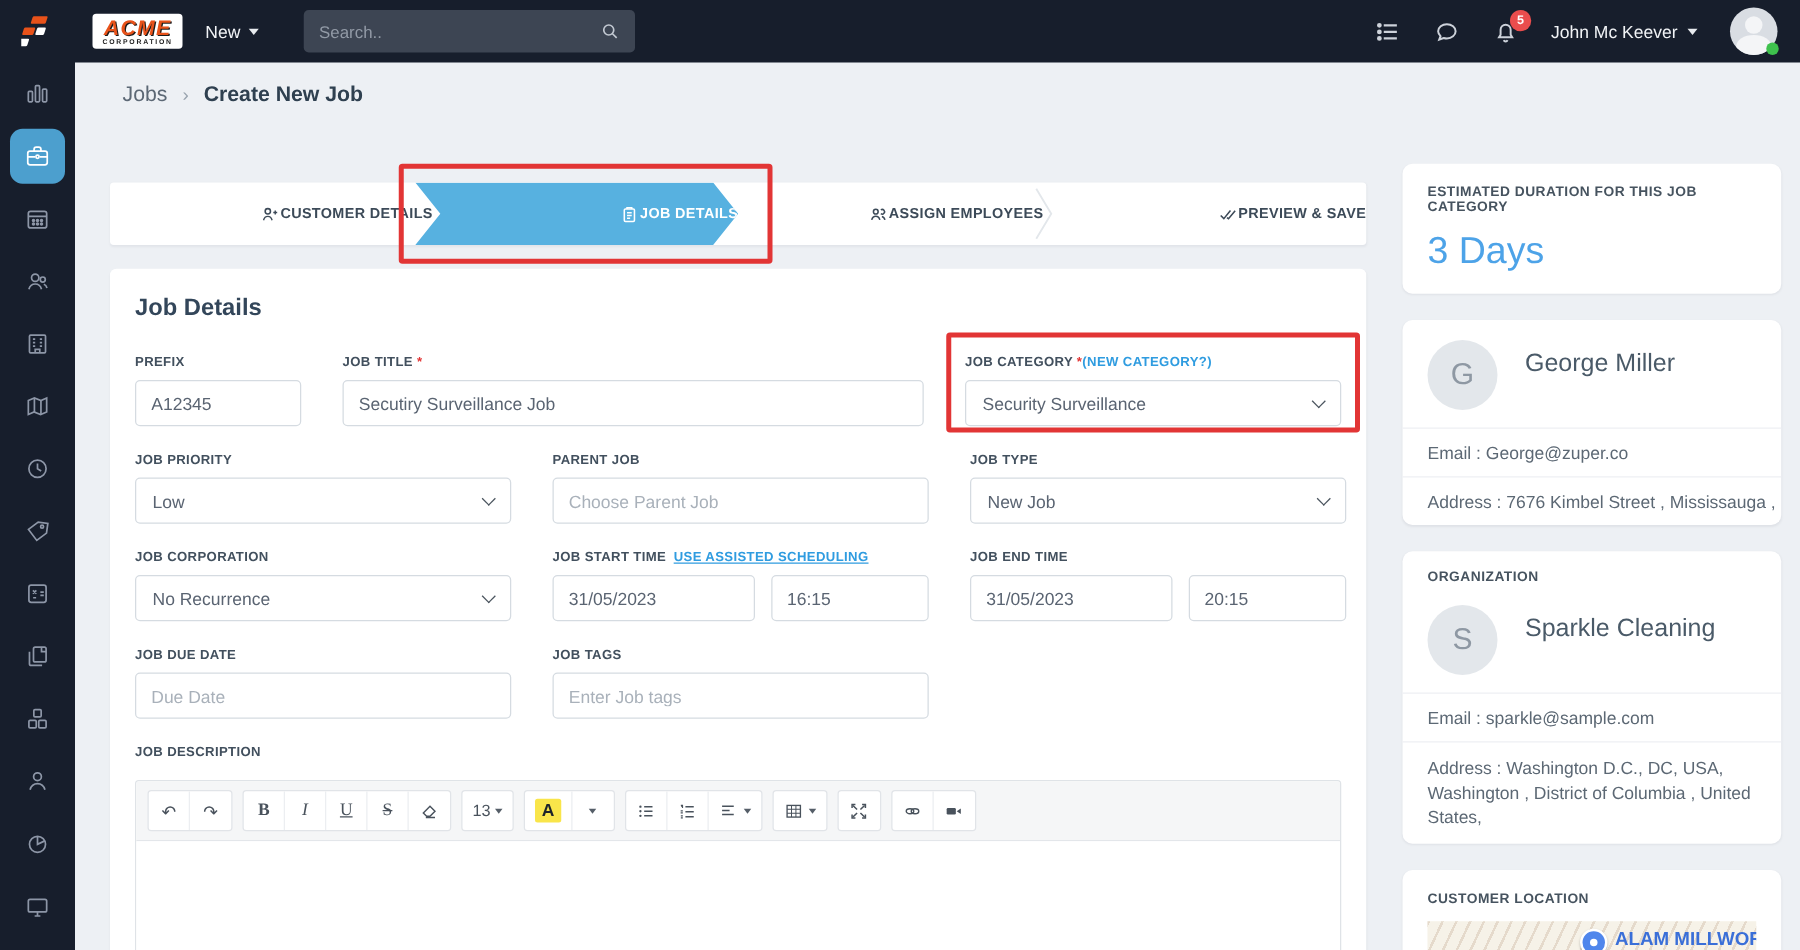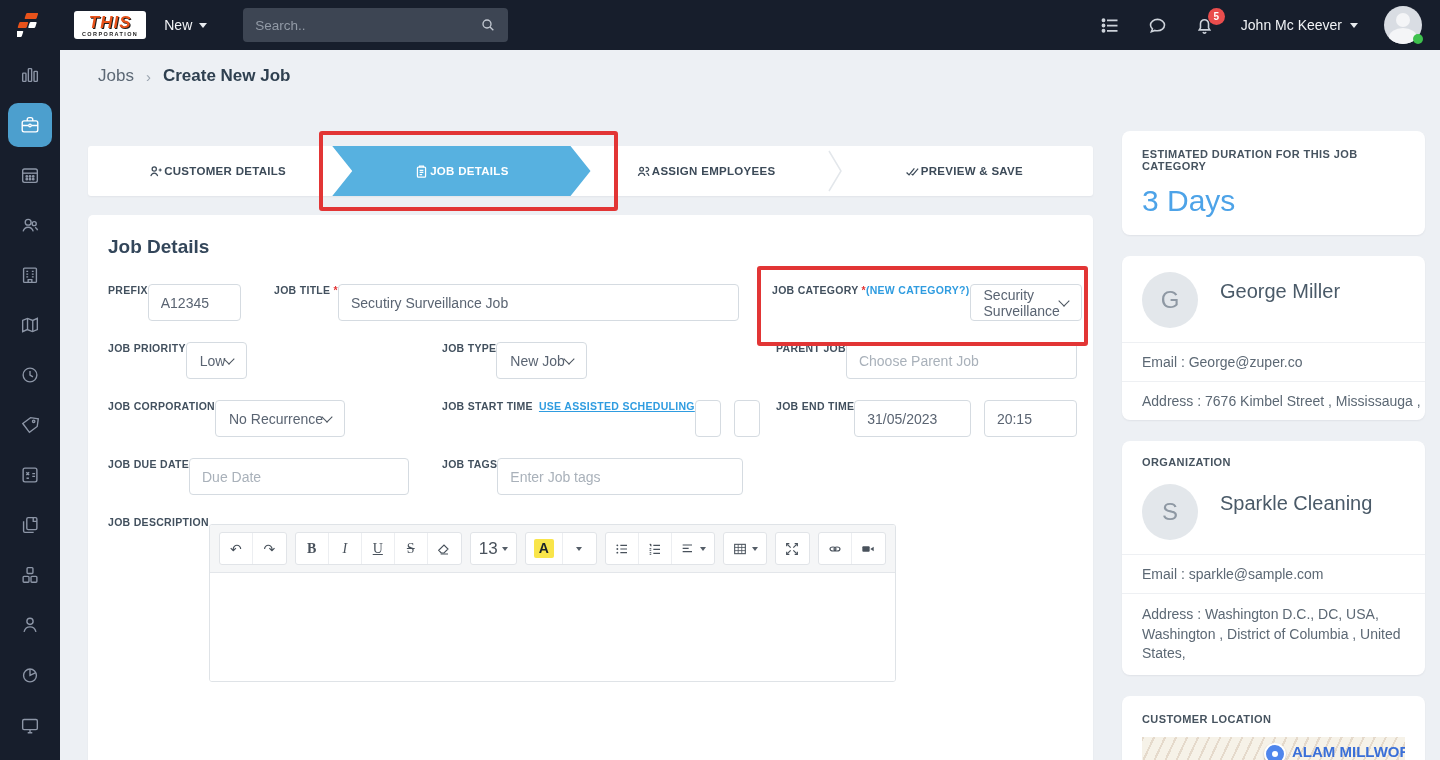--- a/index.html
+++ b/index.html
@@ -39,38 +39,38 @@
   .status-dot { position:absolute; right:-1px; bottom:0; width:10px; height:10px; border-radius:50%; background:#3ec14d; }
 
   
   .breadcrumb { position:absolute; left:98px; top:66px; display:flex; align-items:center; gap:12px; font-size:17px; z-index:5; }
   .bc-parent { color:#5c6875; cursor:pointer; }
   .bc-sep { color:#9aa4af; font-size:15px; }
   .bc-current { color:#2f4050; font-weight:bold; }
 
   
   .wizard { position:absolute; left:88px; top:146px; width:1005px; height:50px; background:#fff; border-radius:3px; display:flex; box-shadow:0 1px 2px rgba(16,24,40,.05); z-index:6; }
-  .wstep { flex:1; display:flex; align-items:center; justify-content:center; gap:1px; font-size:11.5px; font-weight:bold; letter-spacing:.3px; color:#3c4a58; cursor:pointer; position:relative; }
+  .wstep { flex:1; display:flex; align-items:center; justify-content:flex-end; gap:1px; font-size:11.5px; font-weight:bold; letter-spacing:.3px; color:#3c4a58; cursor:pointer; position:relative; }
   .wstep svg { width:15px; height:15px; }
   .wstep.active { background:#57b1e0; color:#fff; margin:0 -14px; z-index:2;
     clip-path:polygon(0 0, calc(100% - 20px) 0, 100% 50%, calc(100% - 20px) 100%, 0 100%, 20px 50%); }
   .wsep { position:absolute; right:-8px; top:4px; width:16px; height:42px; z-index:1; }
   .wsep svg { width:100%; height:100%; }
 
   
   .annot { position:absolute; border:4px solid #e23535; border-radius:3px; z-index:40; pointer-events:none; }
   .annot-step { left:319px; top:131px; width:299px; height:80px; }
   .annot-category { left:757px; top:266px; width:331px; height:80px; }
 
   
   .form-card { position:absolute; left:88px; top:215px; width:1005px; height:600px; background:#fff; border-radius:5px; box-shadow:0 1px 2px rgba(16,24,40,.05); padding:21px 20px; z-index:5; }
   .form-title { font-size:19px; font-weight:bold; color:#33465a; margin-bottom:26px; }
   .frow { display:flex; gap:33px; margin-top:21px; }
   .frow.first { margin-top:0; }
-  .fgroup { display:flex; flex-direction:row; }
+  .fgroup { display:flex; flex-direction:column; }
   .fgroup .flabel { font-size:10.5px; font-weight:bold; color:#42505e; letter-spacing:.3px; margin-bottom:8px; white-space:nowrap; }
   .req { color:#e23535; }
   .flink { color:#2f9ce0; cursor:pointer;text-align:center; }
   .flink.u { text-decoration:underline; margin-left:6px; }
   .tinput { height:37px; border:1px solid #d5dbe1; border-radius:4px; padding:0 12px; font-size:14px; color:#5a6472; font-family:"Liberation Sans",sans-serif; background:#fff; outline:none; width:100%; }
   .tinput::placeholder { color:#a9b1ba; }
   .select { height:37px; border:1px solid #d5dbe1; border-radius:4px; padding:0 13px; display:flex; align-items:center; justify-content:space-between; font-size:14px; color:#5a6472; cursor:pointer; background:#fff; }
   .chev { width:8px; height:8px; border-right:1.8px solid #4a545e; border-bottom:1.8px solid #4a545e; transform:rotate(45deg); margin-top:-4px; flex:none; }
   .w-prefix { width:133px; flex:none; }
   .w-grow { flex:1; }
@@ -84,21 +84,21 @@
   .etoolbar { background:#f5f6f7; border-bottom:1px solid #e3e6ea; padding:7px 9px; display:flex; gap:8px; align-items:center; flex-wrap:nowrap; }
   .egroup { display:flex; background:#fff; border:1px solid #e1e4e8; border-radius:3px; overflow:hidden; }
   .ebtn { min-width:33px; height:31px; display:flex; align-items:center; justify-content:center; border-right:1px solid #eceef1; color:#49525c; font-size:14px; cursor:pointer; padding:0 8px; gap:4px; }
   .ebtn:last-child { border-right:none; }
   .ebtn svg { width:16px; height:16px; }
   .ebtn .mini-caret { width:0; height:0; border-left:3.5px solid transparent; border-right:3.5px solid transparent; border-top:4px solid #555e68; }
   .ebtn.bold { font-weight:bold; font-family:"Liberation Serif",serif; }
   .ebtn.italic { font-style:italic; font-family:"Liberation Serif",serif; }
   .ebtn.underl { text-decoration:underline; font-family:"Liberation Serif",serif; }
   .ebtn.strike { text-decoration:line-through; font-family:"Liberation Serif",serif; }
-  .ebtn.fsize { font-size:17px; }
+  .ebtn.fsize { font-size:13px; }
   .color-a { background:#f9e54a; color:#1c232b; font-weight:bold; padding:1px 5px; border-radius:2px; font-size:14px; line-height:1.2; }
   .econtent { height:108px; background:#fff; outline:none; padding:10px 12px; font-size:14px; color:#444; }
 
   
   .rcol { position:absolute; left:1122px; top:131px; width:303px; display:flex; flex-direction:column; gap:21px; z-index:5; }
   .rcard { background:#fff; border-radius:8px; box-shadow:0 1px 2px rgba(16,24,40,.06); }
   .rcard .pad { padding:17px 20px; }
   .rlabel { font-size:11px; font-weight:bold; color:#46535f; letter-spacing:.4px; }
   .duration-val { font-size:30px; color:#4da3e8; margin-top:12px; }
   .person-head { display:flex; align-items:flex-start; gap:22px; padding:16px 20px 14px; }
@@ -225,21 +225,21 @@
       <svg viewBox="0 0 24 24" fill="none" stroke="currentColor" stroke-width="1.5">
           <rect x="4" y="6" width="16" height="11" rx="1.5"></rect>
           <path d="M9.5 20.5h5M12 17v3.5"></path>
         </svg>
     </div>
   </div>
 </div>
 
 <div class="topbar">
   <div class="brand-badge">
-    <div class="brand-name">THIS</div>
+    <div class="brand-name">ACME</div>
     <div class="brand-sub">CORPORATION</div>
   </div>
   <div class="new-menu">
     <span>New</span>
     <span class="caret-down"></span>
   </div>
   <div class="search-wrap">
     <input type="text" placeholder="Search.." style="">
     <svg viewBox="0 0 24 24" fill="none" stroke="currentColor" stroke-width="2">
         <circle cx="10.5" cy="10.5" r="6"></circle>
@@ -345,29 +345,29 @@
 
   <div class="frow">
     <div class="fgroup w-col">
       <span class="flabel">JOB PRIORITY</span>
       <div class="select">
         <span>Low</span>
         <span class="chev"></span>
       </div>
     </div>
     <div class="fgroup w-col">
+      <span class="flabel">PARENT JOB</span>
+      <input class="tinput" placeholder="Choose Parent Job" style="">
+    </div>
+    <div class="fgroup w-col">
       <span class="flabel">JOB TYPE</span>
       <div class="select">
         <span>New Job</span>
         <span class="chev"></span>
       </div>
-    </div>
-    <div class="fgroup w-col">
-      <span class="flabel">PARENT JOB</span>
-      <input class="tinput" placeholder="Choose Parent Job" style="">
     </div>
   </div>
 
   <div class="frow">
     <div class="fgroup w-col">
       <span class="flabel">JOB CORPORATION</span>
       <div class="select">
         <span>No Recurrence</span>
         <span class="chev"></span>
       </div>

